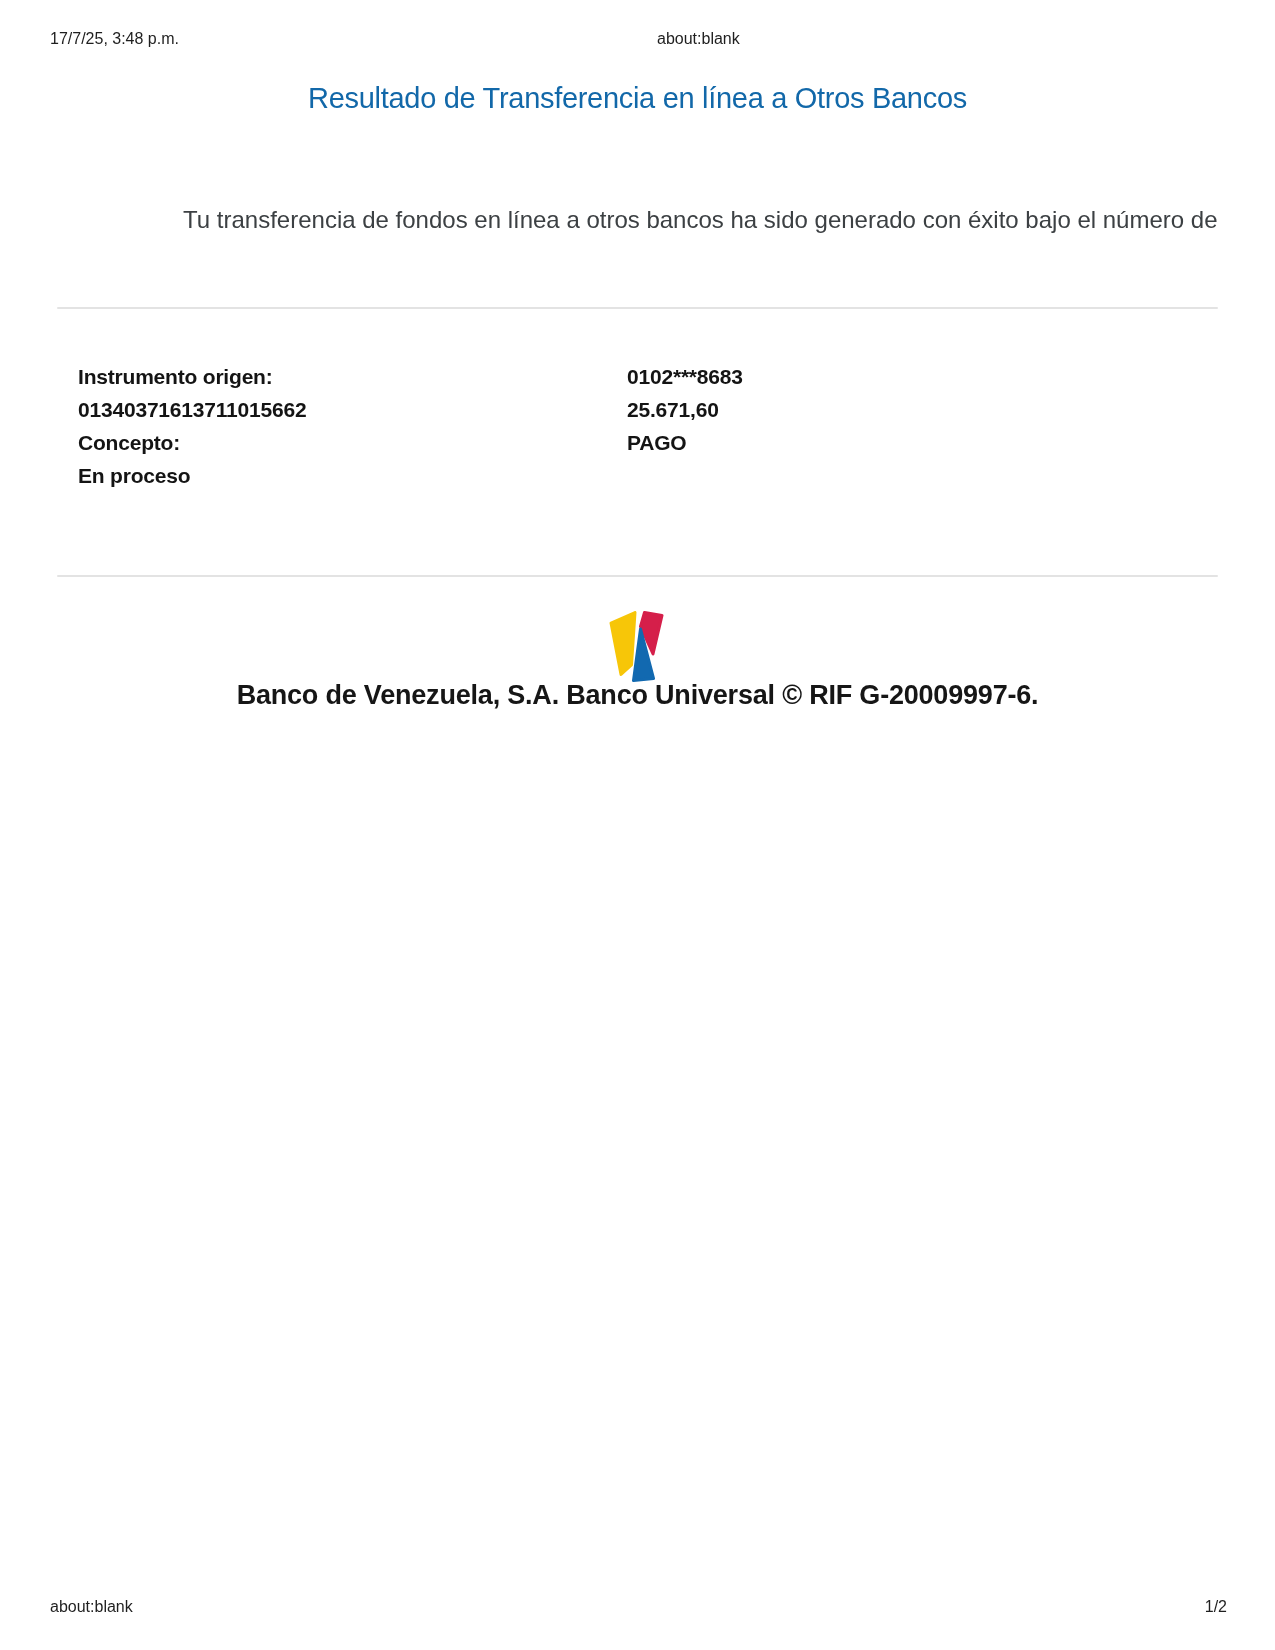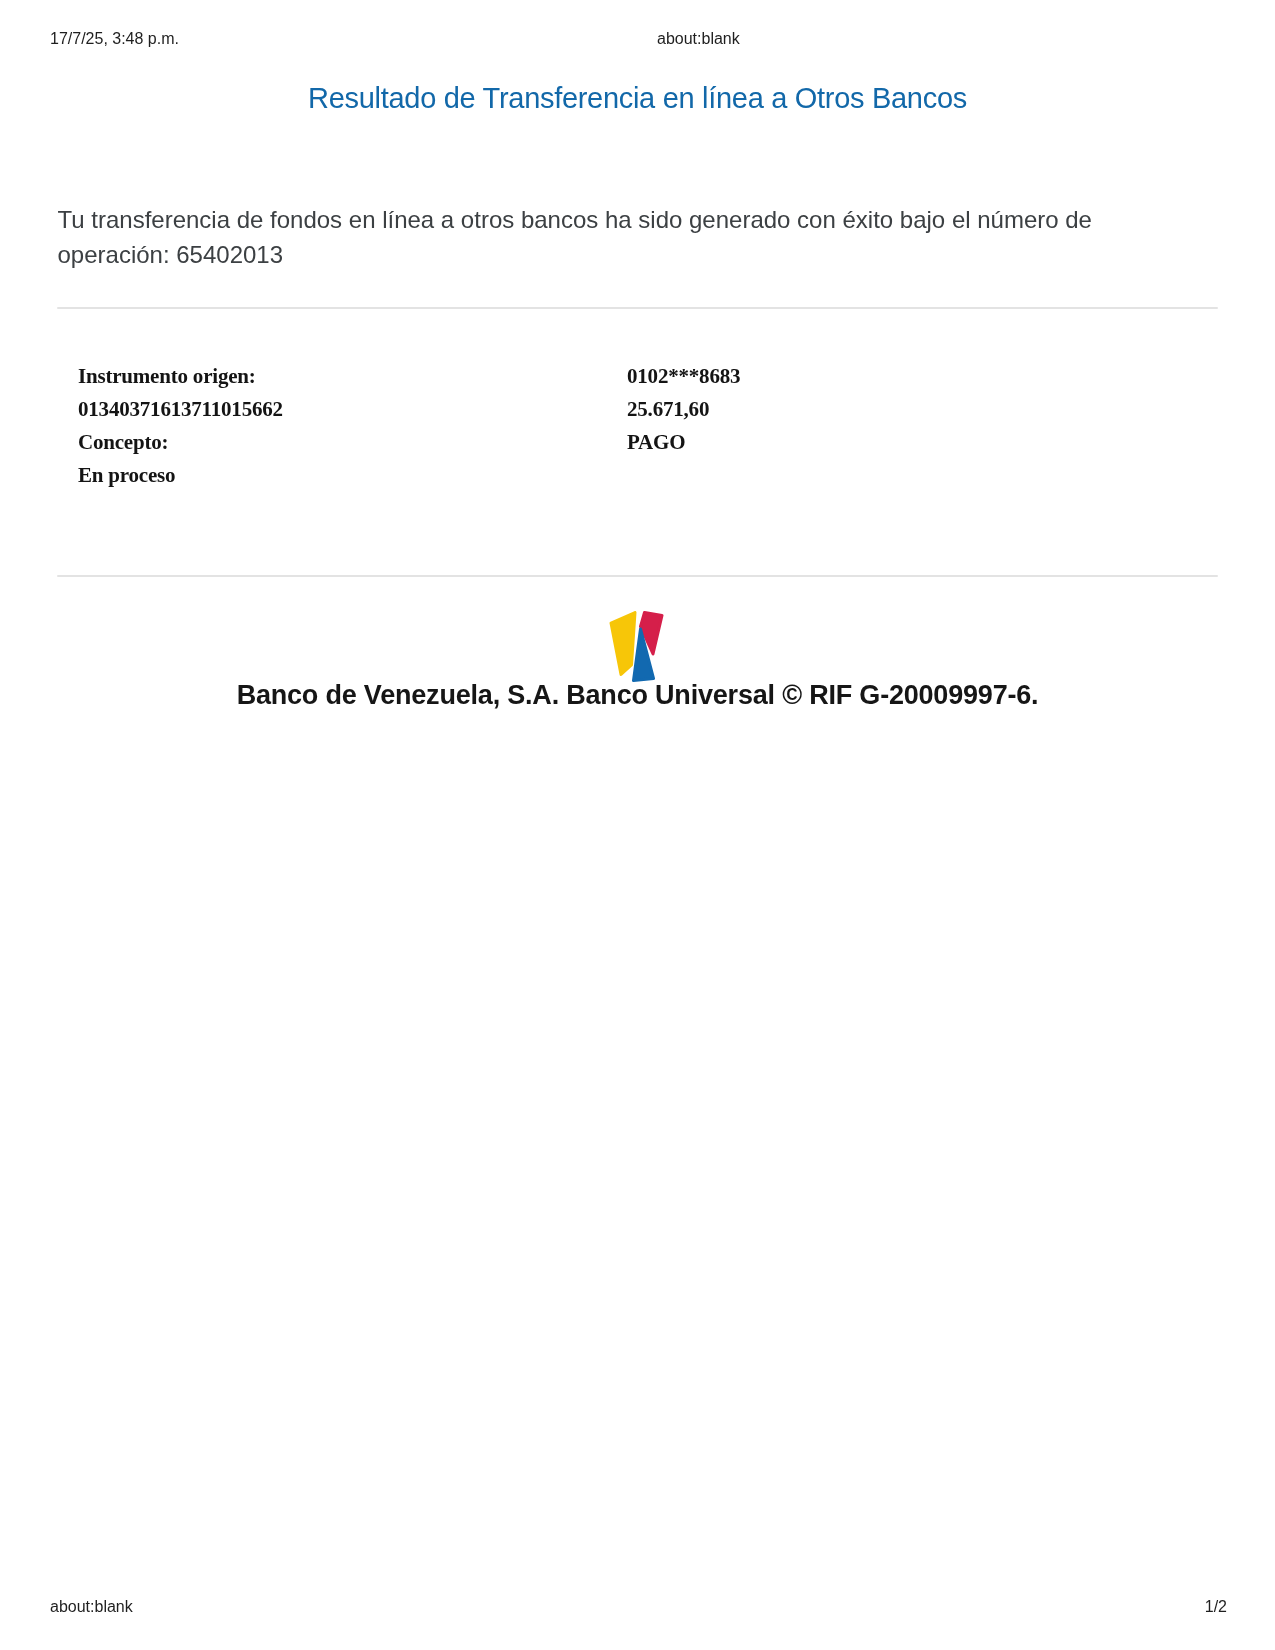--- a/index.html
+++ b/index.html
@@ -37,21 +37,21 @@
     letter-spacing: -0.3px;
     color: #1268a9; 
   }
 
   .doc-message {
     position: absolute;
     top: 202px;
     left: 50%;
     transform: translateX(-50%);
     width: 1160px;
-    text-align: left;
+    text-align: right;
     font-size: 24px;
     line-height: 35px;
     color: #3c4043;
   }
 
   .divider {
     position: absolute;
     left: 57px;
     width: 1161px;
     height: 2px;
@@ -66,21 +66,21 @@
     top: 360px;
     left: 78px;
     display: grid;
     grid-template-columns: 549px auto;
     font-size: 21px;
     font-weight: bold;
     letter-spacing: -0.2px;
     line-height: 33px;
     color: #141414;
   }
-  .fields .cell { white-space: nowrap; font-family: Liberation Serif, serif; }
+  .fields .cell { white-space: nowrap; }
 
   .logo {
     position: absolute;
     left: 608px;
     top: 611px;
     width: 58px;
     height: 71px;
   }
 
   .brand-line {
@@ -100,21 +100,20 @@
 
 <div class="page">
 
   <div class="print-chrome ph-date">17/7/25, 3:48 p.m.</div>
   <div class="print-chrome ph-title">about:blank</div>
 
   <h1 class="doc-title">Resultado de Transferencia en línea a Otros Bancos</h1>
 
   <div class="doc-message">
     <div>Tu transferencia de fondos en línea a otros bancos ha sido generado con éxito bajo el número de</div>
-    <div>operación: 65402013</div>
   </div>
 
   <div class="divider divider-1"></div>
 
   <div class="fields">
     <div class="cell">Instrumento origen:</div>
     <div class="cell">0102***8683</div>
 
     <div class="cell">01340371613711015662</div>
 

